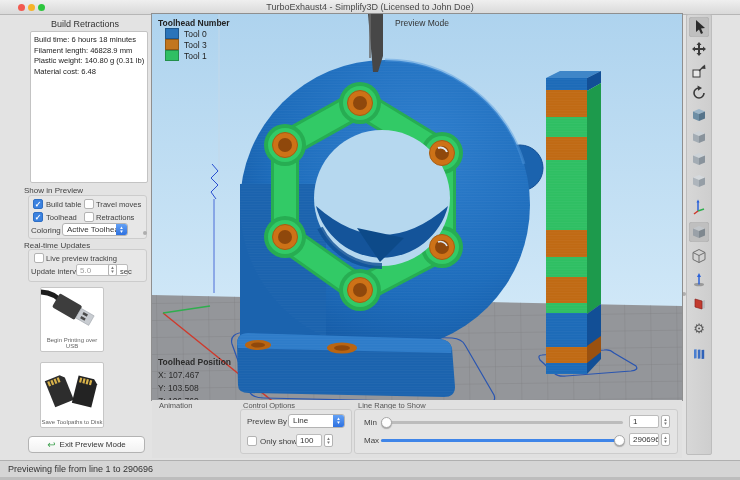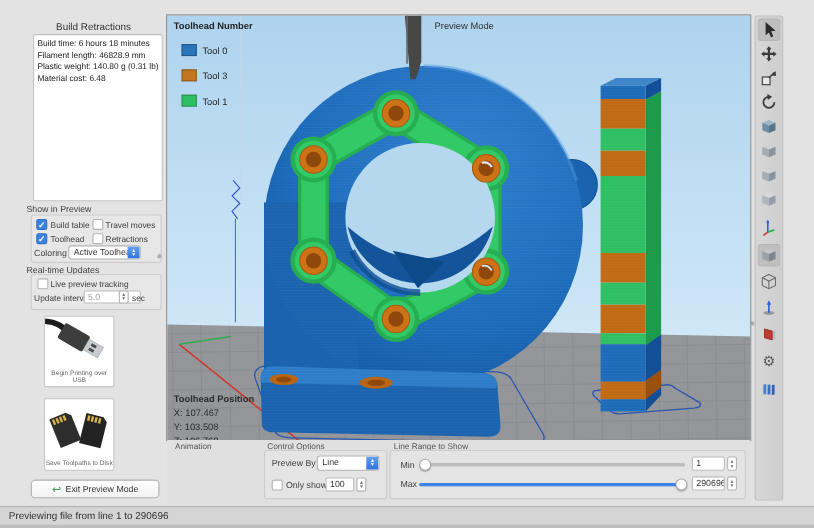--- a/index.html
+++ b/index.html
@@ -40,41 +40,47 @@
   .slider .th{position:absolute;top:50%;margin-top:-5px;width:9px;height:9px;border-radius:50%;
     background:#fefefe;border:1px solid #a8a8a8;box-shadow:0 1px 1px rgba(0,0,0,.25);box-sizing:content-box;}
   .btn{position:absolute;background:linear-gradient(#ffffff,#f2f2f2);border:1px solid #b3b3b3;
     border-radius:4px;font-size:8px;color:#333;display:flex;align-items:center;justify-content:center;
     box-sizing:border-box;white-space:nowrap;}
   .imgbtn{position:absolute;background:#fff;border:1px solid #c6c6c6;border-radius:2px;
     box-sizing:border-box;text-align:center;}
   .imgbtn .cap{position:absolute;left:0;right:0;bottom:2px;font-size:6px;color:#666;}
   
   .legend-title{font-size:8.5px;font-weight:bold;color:#222;}
-  .legend-item{display:flex;align-items:center;margin-top:12px;}
+  .legend-item{display:flex;align-items:center;margin-top:0;}
   .legend-item .sw{width:12px;height:9px;border:1px solid rgba(0,0,0,.25);margin:0 5px 0 7px;}
   .legend-item .tx{font-size:8.5px;color:#222;}
   .pos-line{font-size:8.5px;color:#2b2b2b;line-height:13px;white-space:nowrap;}
   
   .toolbar{position:absolute;left:686px;top:14px;width:26px;height:441px;
     background:linear-gradient(90deg,#d7d7d7,#cecece);border:1px solid #bdbdbd;
     border-radius:2px;box-sizing:border-box;}
   .tool{position:absolute;left:2px;width:20px;height:20px;border-radius:3px;
     display:flex;align-items:center;justify-content:center;}
   .tool.pressed{background:#bfbfbf;box-shadow:inset 0 0 1px rgba(0,0,0,.3);}
   .statusbar{position:absolute;left:0;top:460px;width:740px;height:17px;background:#d5d5d5;
     border-top:1px solid #b0b0b0;}
   .statusbar .tx{position:absolute;left:8px;top:3px;font-size:9px;color:#333;}
   .splitdot{position:absolute;width:4px;height:4px;border-radius:50%;background:#aeaeae;}
 </style>
 </head>
 <body>
 
 <div id="screen">
 
+  <div class="titlebar">
+    <div class="tl" style="left:18px;background:#f25a50;"></div>
+    <div class="tl" style="left:28px;background:#f6b32a;"></div>
+    <div class="tl" style="left:38px;background:#2dc63e;"></div>
+    <div class="title-text">TurboExhaust4 - Simplify3D (Licensed to John Doe)</div>
+  </div>
 
   <div class="abs" style="left:22px;top:19px;width:126px;text-align:center;font-size:9px;color:#333;">Build Retractions</div>
   <div class="box" style="left:30px;top:31px;width:116px;height:150px;">
     <div style="padding:3px 2px 0 3px;font-size:7.6px;line-height:10.5px;color:#222;">
       <div>Build time: 6 hours 18 minutes</div>
       <div>Filament length: 46828.9 mm</div>
       <div>Plastic weight: 140.80 g (0.31 lb)</div>
       <div>Material cost: 6.48</div>
     </div>
   </div>

